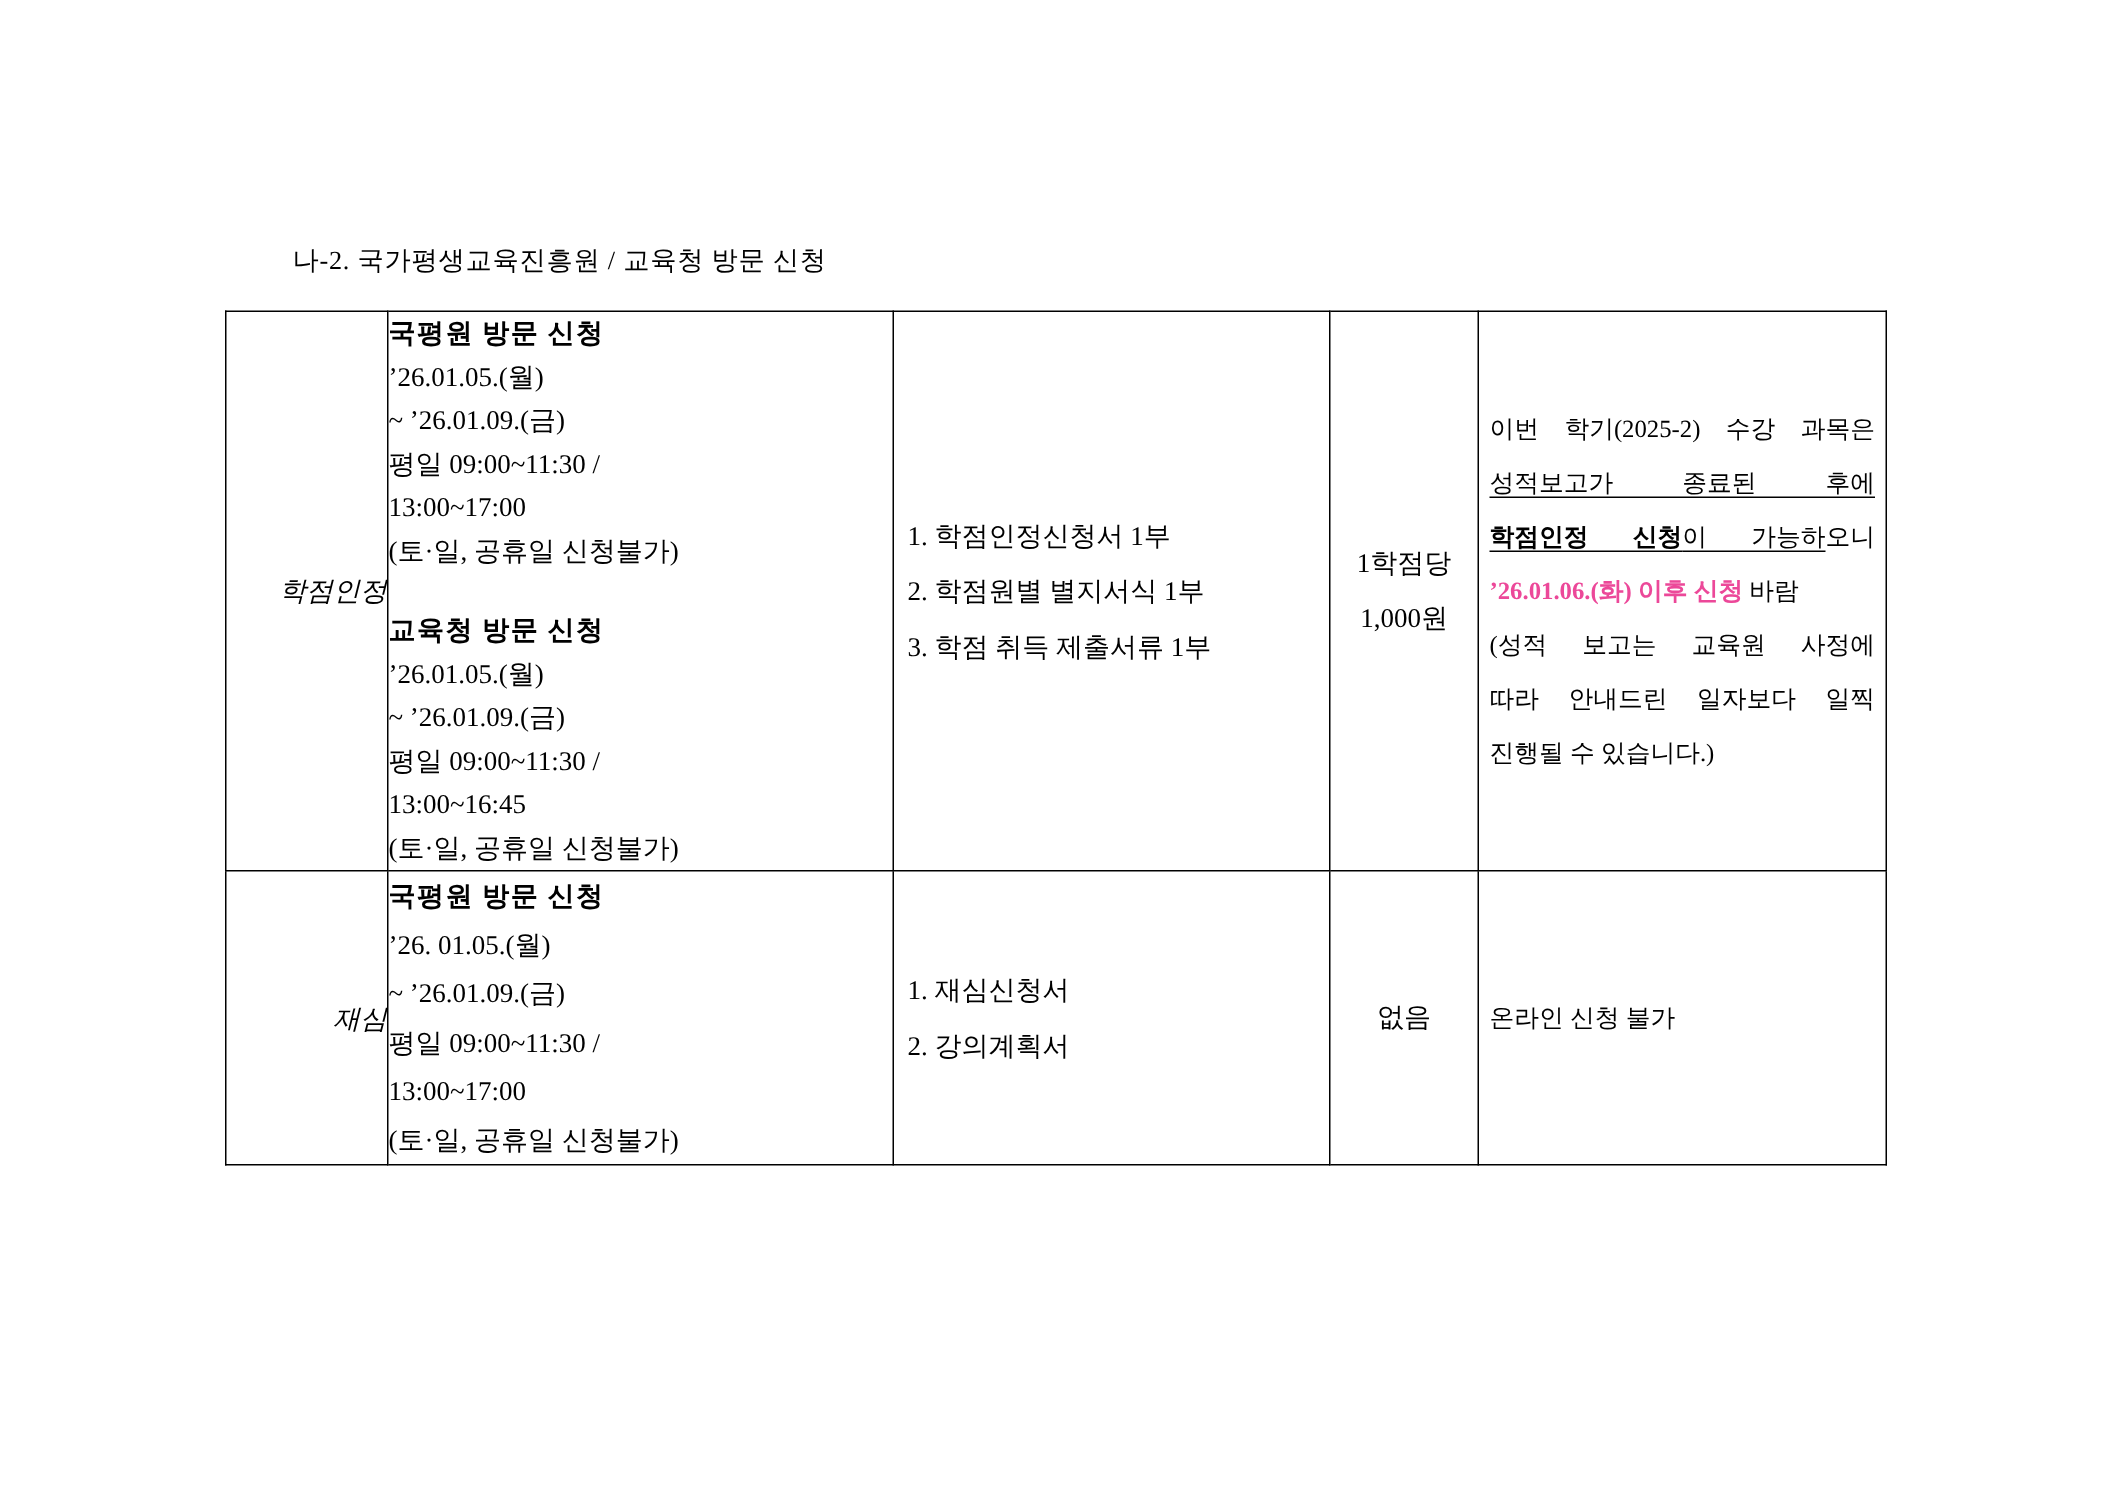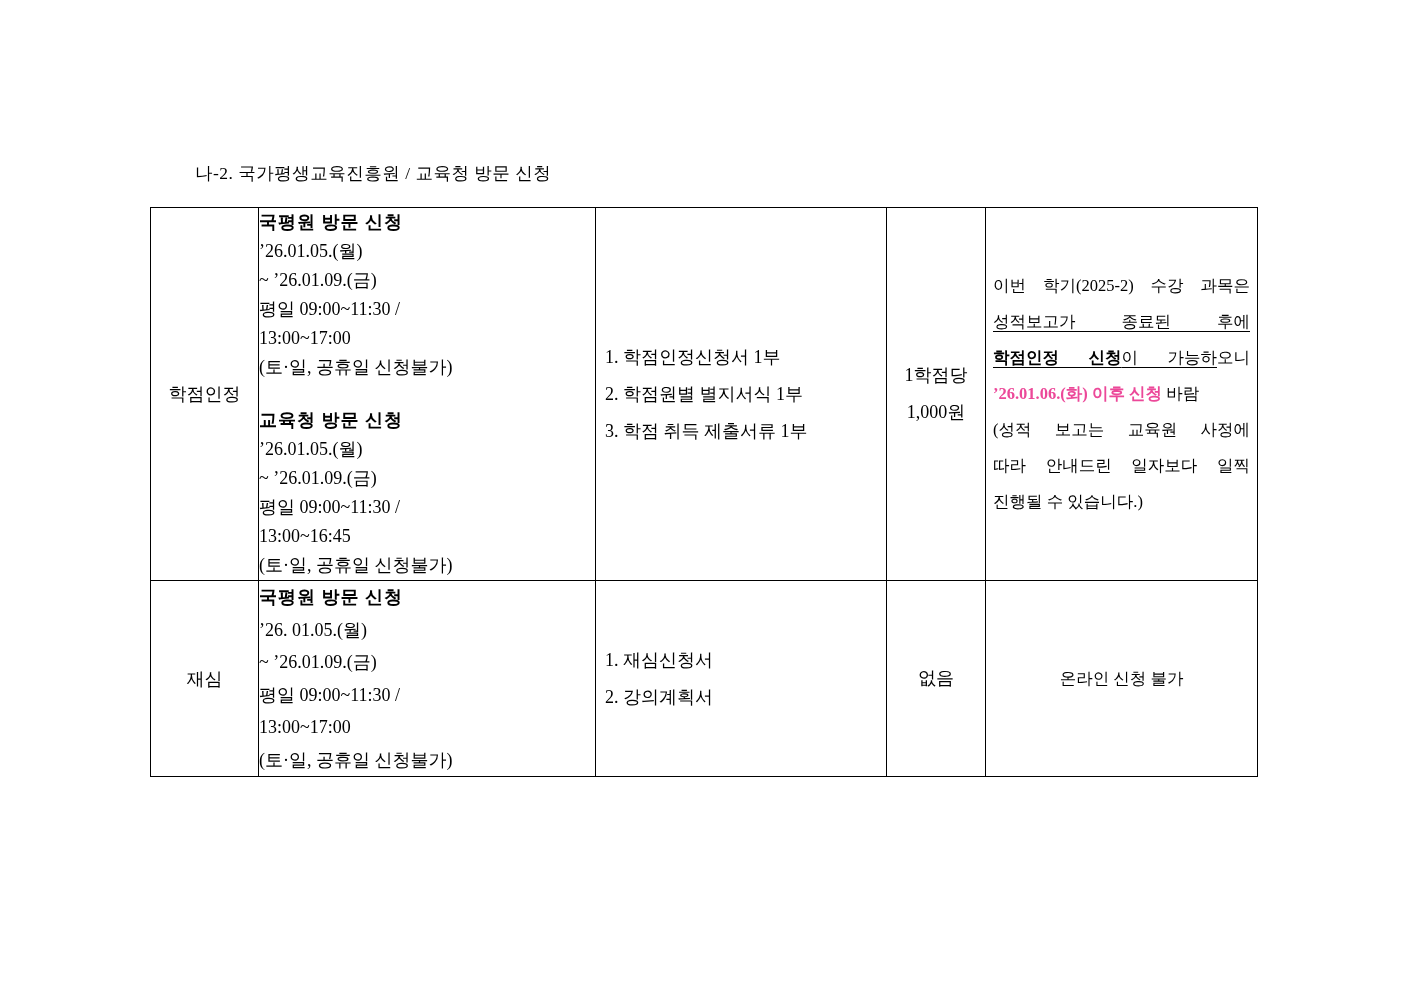--- a/index.html
+++ b/index.html
@@ -20,42 +20,42 @@
   .app-table th, .app-table td {
     border:1.5px solid #000000; vertical-align:middle;
     overflow:hidden;
   }
   .app-table th {
     font-size:19px; font-weight:700; text-align:center;
     height:37px; letter-spacing:1px;
   }
   tr.row-credit { height:372px; }
   tr.row-resit  { height:195px; }
-  td.cell-type { text-align:center; font-size:18px; }
+  td.cell-type { text-align:right; font-size:18px;font-style:italic; }
   td.cell-period { font-size:18px; }
   .period-flex {
     display:flex; flex-direction:column; justify-content:center;
     height:100%;
   }
   .period-line { line-height:29px; white-space:nowrap; }
   .row-resit .period-line { line-height:32.5px; }
   .block-title { font-weight:700; letter-spacing:1px; }
   .block-gap { height:24px; }
   td.cell-docs { font-size:18px; padding-left:9px; }
   .docs-line { line-height:37px; white-space:nowrap; }
   .row-resit .docs-line { line-height:37px; }
   td.cell-fee { text-align:center; font-size:18px; }
   .fee-line { line-height:37px; white-space:nowrap; }
   td.cell-note { font-size:16.5px; padding:0 7px; }
   .note-line { line-height:36px; white-space:nowrap; }
   .note-line.just { text-align:justify; text-align-last:justify; }
   .u  { text-decoration:underline; text-underline-offset:4px; }
   .b  { font-weight:700; }
   .blue { color:#ec4899; font-weight:700; }
-  .note-center { text-align:center; font-size:18px; }
+  .note-center { font-size:18px; }
 </style>
 </head>
 <body>
 
 <div class="doc-title">나-2. 국가평생교육진흥원 / 교육청 방문 신청</div>
 
 <table class="app-table">
   <colgroup>
     <col style="width:108px">
     <col style="width:337px">

